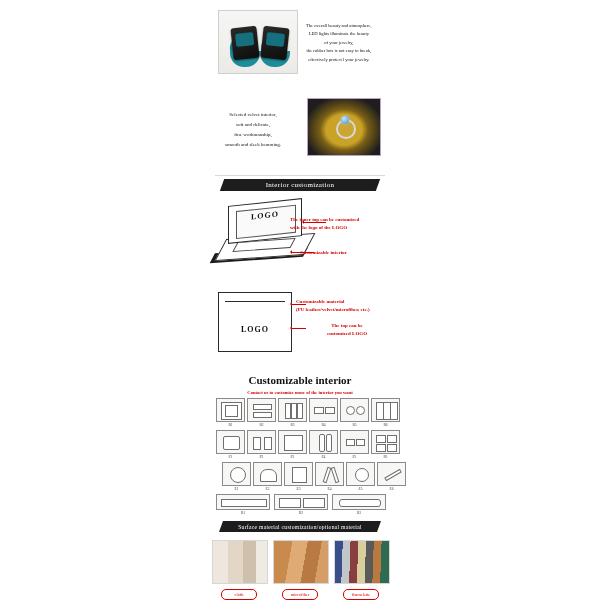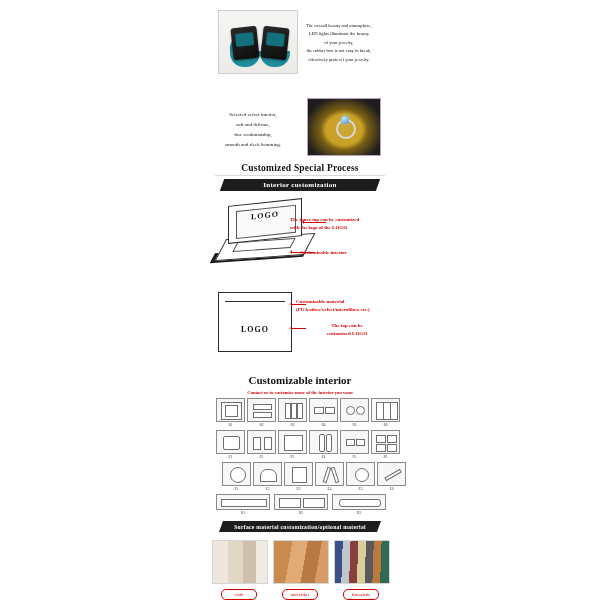--- a/index.html
+++ b/index.html
@@ -153,21 +153,21 @@
     height: 1px;
     background: #d9d9d9;
   }
   .rule.r1 { top: 175px; }
 
   
   .black-bar {
     position: absolute;
     background: #1d1d1d;
     color: #fff;
-    font-weight: bold;
+    font-weight: normal;
     display: flex;
     align-items: center;
     justify-content: center;
     font-size: 7px;
     letter-spacing: .3px;
   }
   .bar-interior {
     left: 215px;
     top: 179px;
     width: 170px;
@@ -438,21 +438,20 @@
       <div>soft and delicate,</div>
       <div>fine workmanship,</div>
       <div>smooth and sleek hemming.</div>
     </div>
     <div class="photo-box2">
       <div class="ring-bg"></div>
       <div class="ring"></div>
     </div>
   </div>
 
-  <div class="heading-customized">Customized Special Process</div>
   <div class="rule r1"></div>
 
   <div class="black-bar bar-interior">
     <span>Interior customization</span>
   </div>
 
   <div class="openbox-wrap">
     <div class="ob-base2"></div>
     <div class="ob-base"></div>
     <div class="ob-pad"></div>

